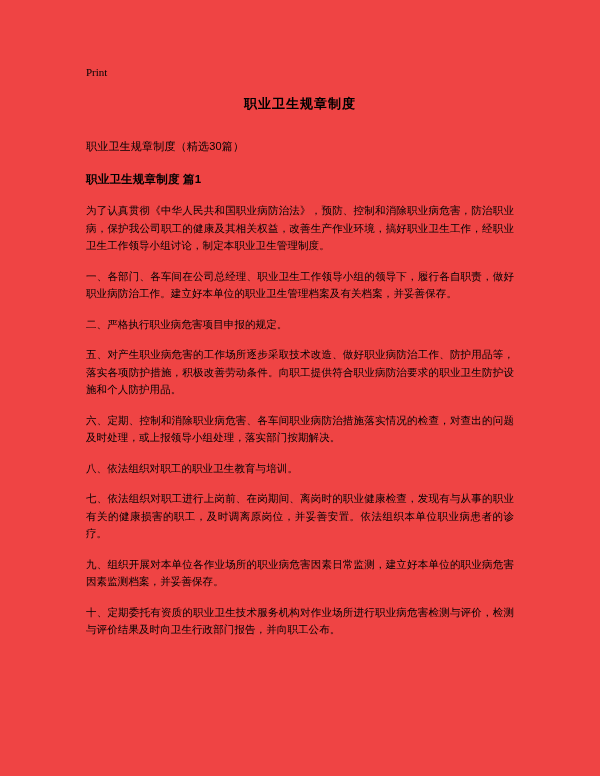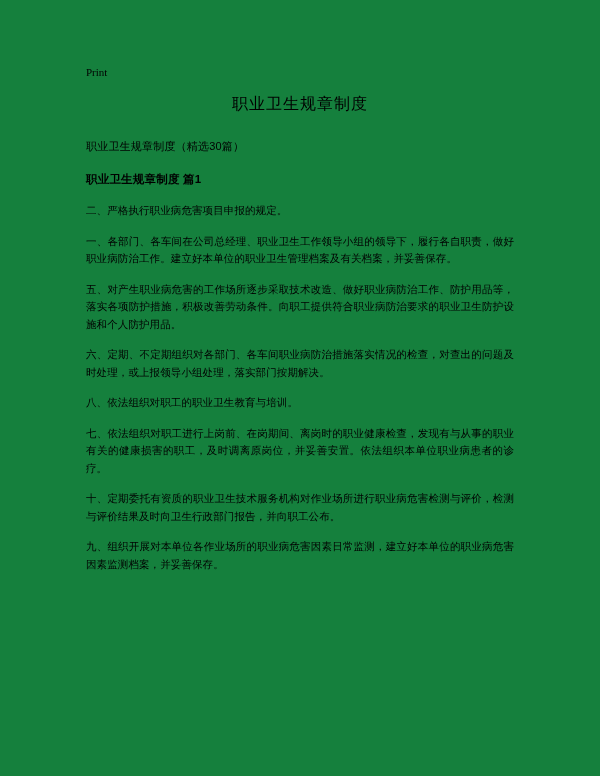--- a/index.html
+++ b/index.html
@@ -13,40 +13,40 @@
     font-family: "Liberation Sans", sans-serif;
     color: #000000;
     overflow: hidden;
   }
   .page {
     position: relative;
     width: 600px;
     height: 776px;
     box-sizing: border-box;
     padding: 0;
-    background: #15803d;
+    background: #ef4444;
   }
   .print-label {
     position: absolute;
     top: 66px;
     left: 86px;
     font-size: 11px;
     line-height: 13px;
     color: #000000;
     font-family: "Liberation Serif", serif;
   }
   .content {
     position: absolute;
     top: 92px;
     left: 86px;
     width: 428px;
   }
   .doc-title {
-    font-size: 16px;
-    font-weight: normal;
+    font-size: 13px;
+    font-weight: bold;
     text-align: center;
     letter-spacing: 1px;
     margin: 0 0 22px 0;
     line-height: 24px;
   }
   .subtitle {
     font-size: 11px;
     line-height: 17px;
     margin: 4px 0 16px 0;
     letter-spacing: 0.2px;
@@ -74,23 +74,24 @@
   <div class="print-label">Print</div>
 
   <div class="content">
 
     <h1 class="doc-title">职业卫生规章制度</h1>
 
     <div class="subtitle">职业卫生规章制度（精选30篇）</div>
 
     <div class="section-heading">职业卫生规章制度 篇1</div>
 
+    <p class="para">为了认真贯彻《中华人民共和国职业病防治法》，预防、控制和消除职业病危害，防治职业病，保护我公司职工的健康及其相关权益，改善生产作业环境，搞好职业卫生工作，经职业卫生工作领导小组讨论，制定本职业卫生管理制度。</p>
+    <p class="para">一、各部门、各车间在公司总经理、职业卫生工作领导小组的领导下，履行各自职责，做好职业病防治工作。建立好本单位的职业卫生管理档案及有关档案，并妥善保存。</p>
     <p class="para">二、严格执行职业病危害项目申报的规定。</p>
-    <p class="para">一、各部门、各车间在公司总经理、职业卫生工作领导小组的领导下，履行各自职责，做好职业病防治工作。建立好本单位的职业卫生管理档案及有关档案，并妥善保存。</p>
     <p class="para">五、对产生职业病危害的工作场所逐步采取技术改造、做好职业病防治工作、防护用品等，落实各项防护措施，积极改善劳动条件。向职工提供符合职业病防治要求的职业卫生防护设施和个人防护用品。</p>
-    <p class="para">六、定期、不定期组织对各部门、各车间职业病防治措施落实情况的检查，对查出的问题及时处理，或上报领导小组处理，落实部门按期解决。</p>
+    <p class="para">六、定期、控制和消除职业病危害、各车间职业病防治措施落实情况的检查，对查出的问题及时处理，或上报领导小组处理，落实部门按期解决。</p>
     <p class="para">八、依法组织对职工的职业卫生教育与培训。</p>
     <p class="para">七、依法组织对职工进行上岗前、在岗期间、离岗时的职业健康检查，发现有与从事的职业有关的健康损害的职工，及时调离原岗位，并妥善安置。依法组织本单位职业病患者的诊疗。</p>
+    <p class="para">九、组织开展对本单位各作业场所的职业病危害因素日常监测，建立好本单位的职业病危害因素监测档案，并妥善保存。</p>
     <p class="para">十、定期委托有资质的职业卫生技术服务机构对作业场所进行职业病危害检测与评价，检测与评价结果及时向卫生行政部门报告，并向职工公布。</p>
-    <p class="para">九、组织开展对本单位各作业场所的职业病危害因素日常监测，建立好本单位的职业病危害因素监测档案，并妥善保存。</p>
 
   </div>
 </div>
 
 </body></html>

